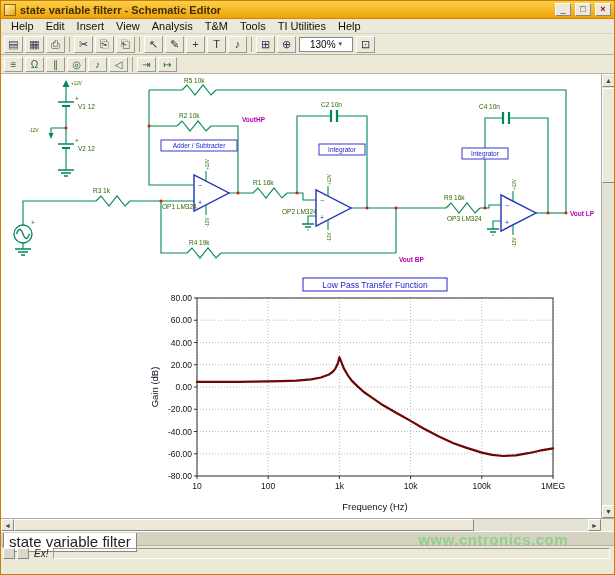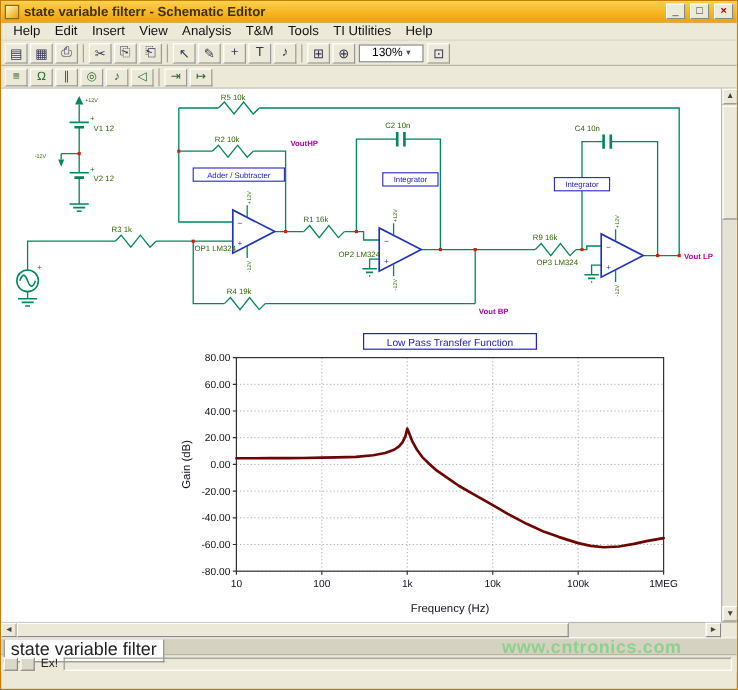--- a/index.html
+++ b/index.html
@@ -40,21 +40,21 @@
   .hscroll{height:13px;display:flex;background:#e4e2d4;border-top:1px solid #aaa;}
   .hscroll .sb{width:13px;height:12px;font-size:7px;text-align:center;line-height:11px;color:#444;background:#ece9d8;border:1px solid #fff;border-right-color:#888;border-bottom-color:#888;}
   .hthumb{width:460px;height:12px;background:#ece9d8;border:1px solid #fff;border-right-color:#888;border-bottom-color:#888;}
   .hfill{flex:1;}
   .corner{width:13px;height:12px;background:#ece9d8;}
   
   .doctabs{height:14px;background:#d6d2c2;display:flex;align-items:flex-start;padding:1px 2px 0 2px;border-top:1px solid #fff;}
   .doctab{font-size:15px;background:#fff;border:1px solid #8a8676;border-top:none;padding:0 5px 1px 5px;color:#222;}
   .statusbar{height:15px;background:#ece9d8;display:flex;align-items:center;gap:2px;padding:0 2px;border-top:1px solid #b8b4a4;}
   .sicon{width:12px;height:11px;background:#dcd8c8;border:1px solid #fff;border-right-color:#888;border-bottom-color:#888;}
-  .slabel{font-size:10px;color:#222;padding:0 3px;}
+  .slabel{font-size:10px;color:#222;padding:0 3px;font-style:italic;}
   .ssunken{flex:1;height:11px;border:1px solid #999;border-right-color:#fff;border-bottom-color:#fff;margin-right:2px;}
   
   .watermark{position:absolute;right:46px;bottom:26px;font-size:15px;font-weight:600;color:#8ed08e;letter-spacing:.5px;z-index:5;}
   
   svg{font-family:"Liberation Sans",sans-serif;}
   #schematic{position:absolute;left:0;top:0;}
   .w{stroke:#00875a;stroke-width:1.1;fill:none;}
   .plate{stroke:#00875a;stroke-width:2.2;fill:none;}
   .plate-thin{stroke:#00875a;stroke-width:1.3;fill:none;}
   .gfill{fill:#00875a;stroke:none;}

